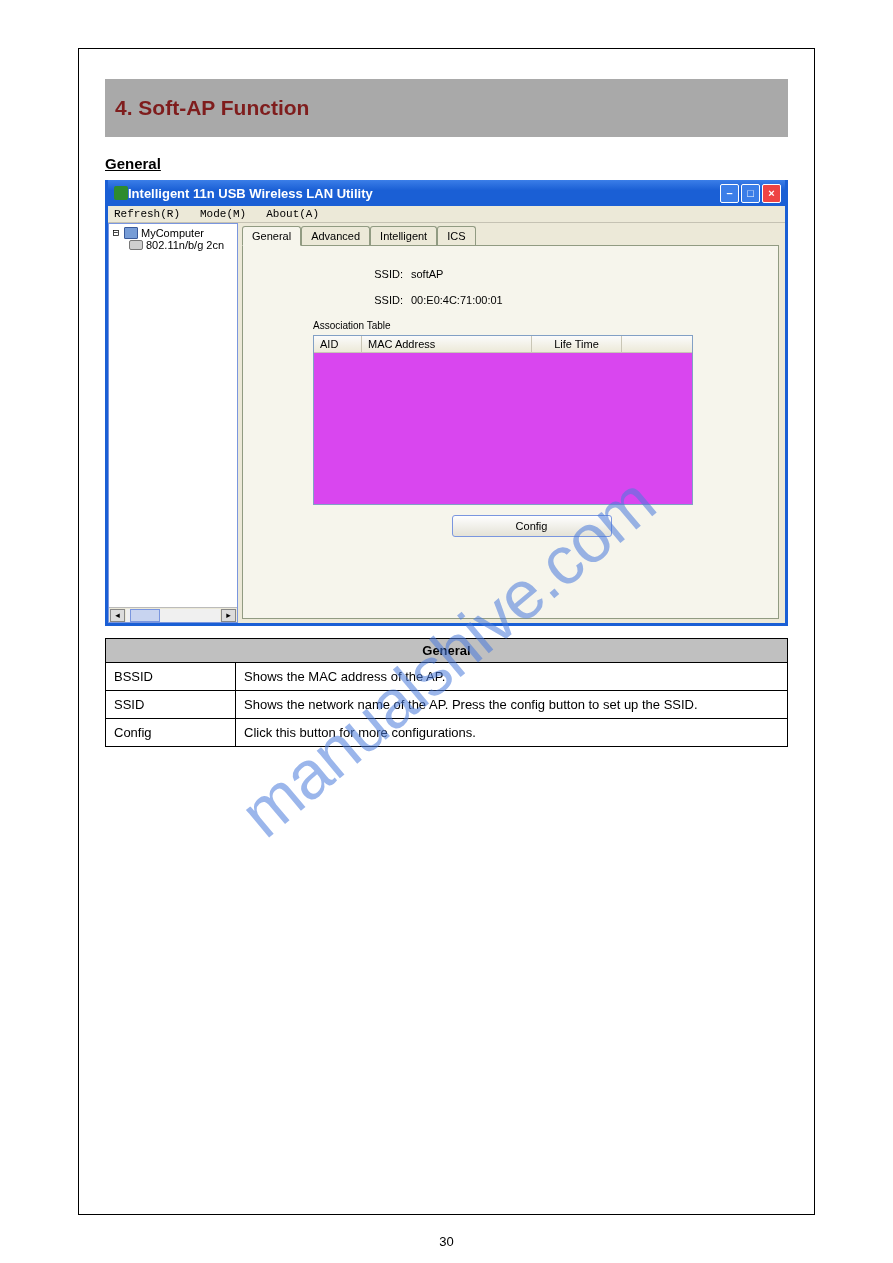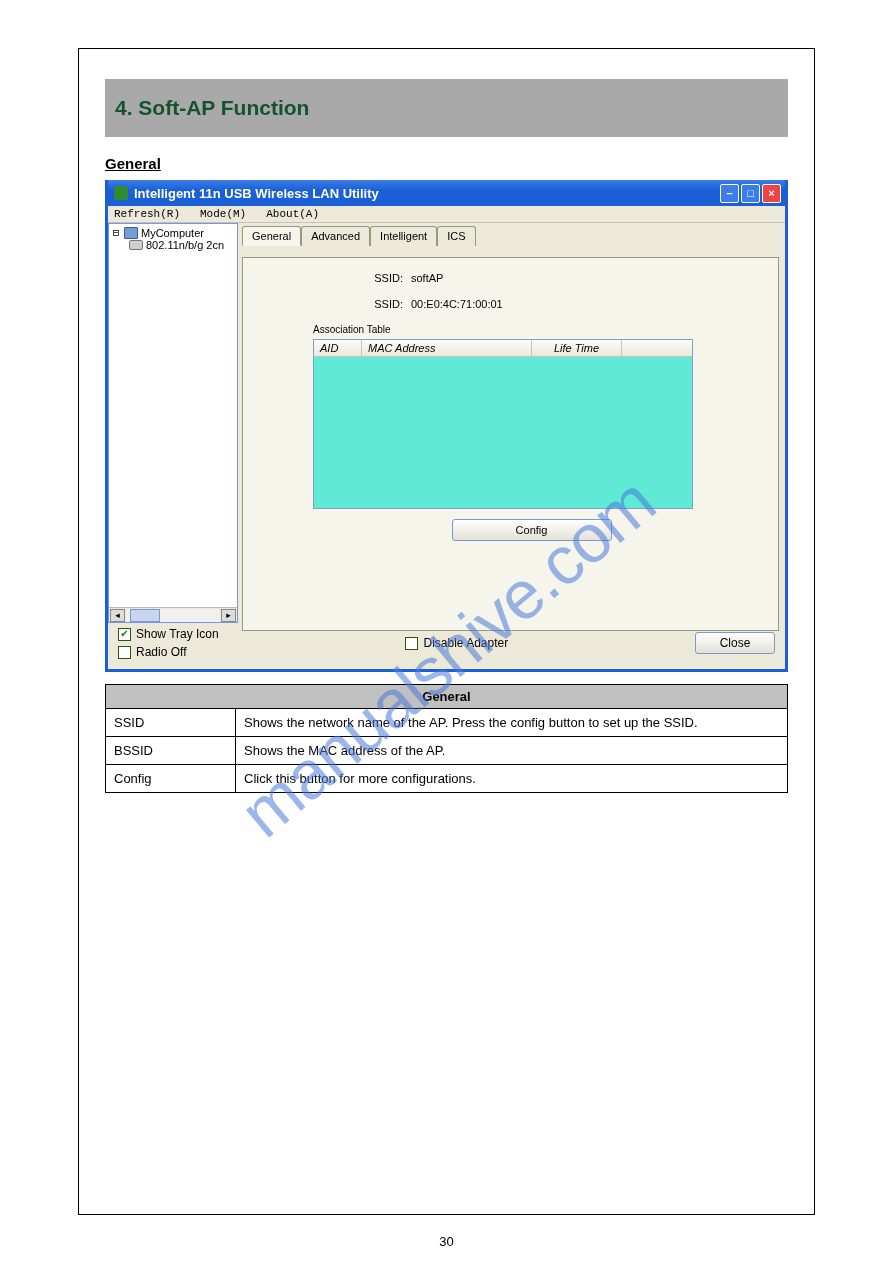--- a/index.html
+++ b/index.html
@@ -15,21 +15,21 @@
     position: absolute;
     left: 78px; top: 48px; right: 78px; bottom: 48px;
     border: 1px solid #000;
     padding: 30px 26px 30px 26px;
   }
   .gray-bar {
     background: #a9a9a9;
     height: 58px;
     margin-bottom: 18px;
     padding: 4px 10px;
-    color: #14532d;
+    color: #7f1d1d;
     font-size: 21px;
     font-weight: bold;
     display: flex;
     align-items: center;
   }
   .section-title {
     font-weight: bold;
     font-size: 15px;
     text-decoration: underline;
     margin-bottom: 8px;
@@ -47,21 +47,21 @@
     background: linear-gradient(#3b7ee8, #1a5fd5 40%, #1a5fd5);
     height: 26px;
     color: #fff;
     display: flex;
     align-items: center;
     justify-content: space-between;
     padding: 0 4px 0 6px;
     font-weight: bold;
     font-size: 13px;
   }
-  .titlebar-left { display: flex; align-items: center; gap: 6px; }
+  .titlebar-left { display: flex; align-items: center; }
   .title-icon { width: 14px; height: 14px; background: #2e8b2e; border-radius: 2px; }
   .winbtns { display: flex; gap: 2px; }
   .winbtn {
     width: 19px; height: 19px;
     border: 1px solid #fff;
     display: flex; align-items: center; justify-content: center;
     font-size: 11px; font-weight: bold; color: #fff;
     border-radius: 2px;
   }
   .winbtn.min, .winbtn.max { background: #3b7ee8; }
@@ -121,35 +121,34 @@
     border-bottom: none;
     border-radius: 3px 3px 0 0;
     margin-right: 0;
     position: relative;
     top: 1px;
   }
   .tab.active { background: #f6f5ec; border-bottom: 1px solid #f6f5ec; z-index: 2;}
   .tab-body {
     border: 1px solid #919b82;
     background: #f6f5ec;
-    margin: 12px 6px 6px 2px;
+    margin: 0 6px 6px 2px;
     height: calc(100% - 26px);
-    padding: 14px 28px 12px 100px;
+    padding: 22px 28px 12px 100px;
     position: relative;
   }
   .field { display: flex; margin-bottom: 14px; font-size: 11px;}
   .field .lbl { width: 60px; text-align: right; margin-right: 8px;}
   .assoc-title { margin-left: -30px; font-size: 10px; margin-bottom: 4px;}
   .assoc-table {
     border: 1px solid #82a0c5;
-    background: #5eead4;
+    background: #d946ef;
     margin-left: -30px;
     height: 170px;
     width: 380px;
-    font-style: italic;
   }
   .assoc-head {
     display: flex;
     background: linear-gradient(#fbfbfb,#ece9d8);
     border-bottom: 1px solid #c9c6b6;
     font-size: 11px;
   }
   .assoc-head div { padding: 2px 6px; border-right: 1px solid #c9c6b6;}
   .ah1 { width: 48px;} .ah2 { width: 170px;} .ah3 { width: 90px; text-align:center;}
   .config-row { display:flex; justify-content:center; margin-top: 10px; margin-left:-30px;}
@@ -295,53 +294,34 @@
               <div class="ah2">MAC Address</div>
               <div class="ah3">Life Time</div>
             </div>
           </div>
           <div class="config-row">
             <button class="config-btn">Config</button>
           </div>
         </div>
       </div>
     </div>
-    <div class="bottom-bar">
-      <div class="bb-left">
-        <label class="chk">
-          <span class="chk-box checked"></span>
-          <span>Show Tray Icon</span>
-        </label>
-        <label class="chk">
-          <span class="chk-box"></span>
-          <span>Radio Off</span>
-        </label>
-      </div>
-      <div class="bb-mid">
-        <label class="chk">
-          <span class="chk-box"></span>
-          <span>Disable Adapter</span>
-        </label>
-      </div>
-      <button class="close-btn">Close</button>
-    </div>
   </div>
 
   <table class="doc-table">
     <tbody>
         <tr class="dt-header">
       <td colspan="2">General</td>
     </tr>
     <tr>
+      <td class="dt-col1">BSSID</td>
+      <td>Shows the MAC address of the AP.</td>
+    </tr>
+    <tr>
       <td class="dt-col1">SSID</td>
       <td>Shows the network name of the AP. Press the config button to set up the SSID.</td>
-    </tr>
-    <tr>
-      <td class="dt-col1">BSSID</td>
-      <td>Shows the MAC address of the AP.</td>
     </tr>
     <tr>
       <td class="dt-col1">Config</td>
       <td>Click this button for more configurations.</td>
     </tr>
   </tbody>
     </table>
 
 </div>
 

